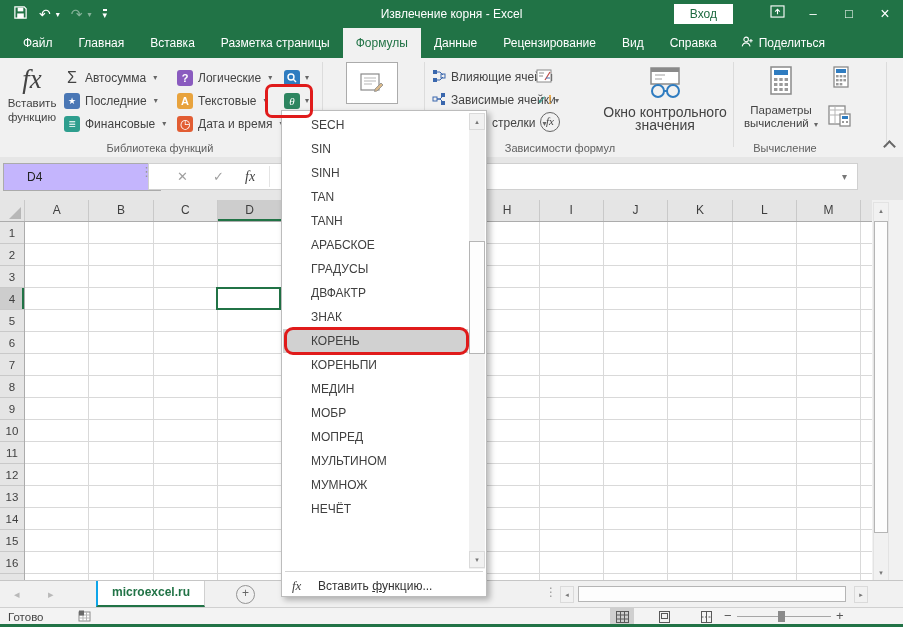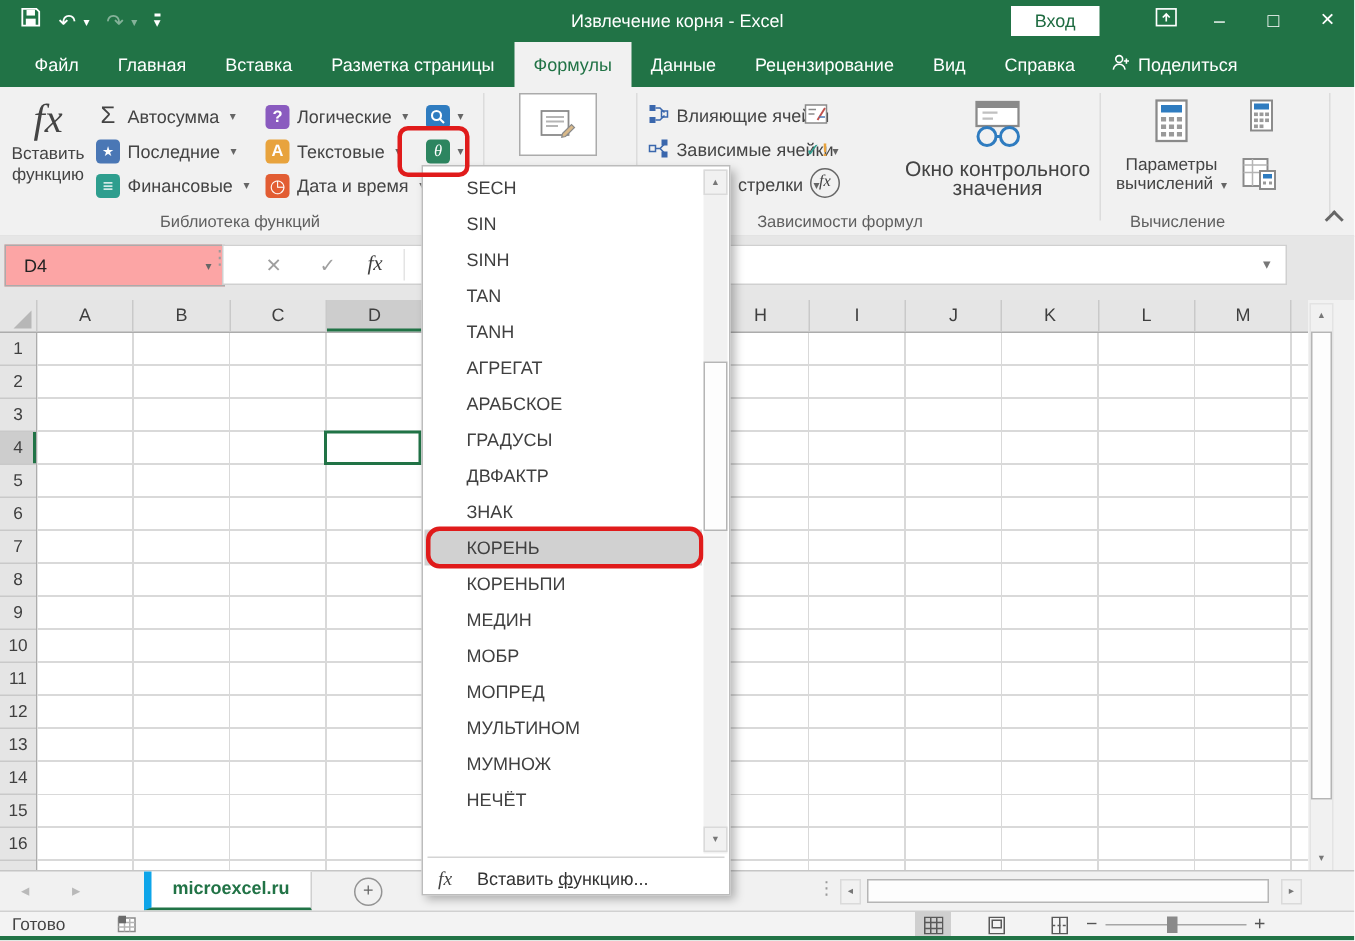--- a/index.html
+++ b/index.html
@@ -64,22 +64,22 @@
   .err-chk .ex{color:#e8a33d;font-size:12px;font-weight:bold;}
 
   .btn-watch{position:absolute;left:601px;top:4px;width:128px;height:80px;text-align:center;font-size:14px;line-height:13px;color:#444;}
   .btn-calc{position:absolute;left:740px;top:4px;width:82px;height:80px;text-align:center;font-size:11.5px;line-height:13px;color:#444;}
   .calc-mini{position:absolute;}
   .ribbon-collapse{position:absolute;right:9px;top:82px;width:10px;height:8px;}
   .chev-up{display:block;width:7px;height:7px;border-left:2px solid #666;border-top:2px solid #666;transform:rotate(45deg);margin:2px auto;}
 
   
   .fstrip{position:absolute;left:0;top:157px;right:0;height:43px;background:#e6e6e6;}
-  .namebox{position:absolute;left:3px;top:6px;width:133px;height:26px;background:#fca5a5;border:1px solid #ababab;
-           line-height:26px;padding-left:12px;font-size:12px;color:#222;box-sizing:content-box;}
+  .namebox{position:absolute;left:3px;top:6px;width:133px;height:26px;background:#c4b5fd;border:1px solid #ababab;
+           line-height:26px;padding-left:23px;font-size:12px;color:#222;box-sizing:content-box;}
   .namebox .caret{position:absolute;right:8px;top:0;line-height:27px;}
   .fdots{position:absolute;left:140px;top:7px;color:#9a9a9a;font-size:13px;}
   .fbar{position:absolute;left:148px;top:6px;width:710px;height:27px;background:#fff;border:1px solid #d0d0d0;box-sizing:border-box;}
   .fbar .b{position:absolute;top:0;line-height:25px;font-size:13px;color:#9f9f9f;}
   .fbar .fx{font-family:"Liberation Serif",serif;font-style:italic;color:#3f3f3f;font-size:14px;}
   .fbar .sep{position:absolute;left:120px;top:2px;bottom:2px;width:1px;background:#e4e4e4;}
   .fbar .expand{position:absolute;right:10px;top:0;color:#777;font-size:10px;line-height:25px;}
 
   
   .chead{position:absolute;left:0;top:200px;width:872px;height:22px;background:#e5e5e5;border-bottom:1px solid #acacac;box-sizing:border-box;}
@@ -99,21 +99,21 @@
          background-image:repeating-linear-gradient(to right,transparent 0 63.33px,#d9d9d9 63.33px 64.33px),
                           repeating-linear-gradient(to bottom,transparent 0 21px,#d9d9d9 21px 22px);}
   .sel-cell{position:absolute;left:191px;top:65px;width:65px;height:23px;border:2px solid #217346;background:#fff;box-sizing:border-box;}
   .vscroll{position:absolute;left:873px;top:202px;width:16px;height:380px;background:#f1f1f1;border:1px solid #e3e3e3;box-sizing:border-box;}
   .vs-box{position:absolute;left:0;width:14px;height:16px;text-align:center;font-size:7px;color:#777;line-height:16px;}
   .vs-thumb{position:absolute;left:0;top:18px;width:14px;height:312px;background:#fdfdfd;border:1px solid #b5b5b5;box-sizing:border-box;}
 
   
   .tabstrip{position:absolute;left:0;top:580px;right:0;height:27px;background:#f1f1f1;border-top:1px solid #c6c6c6;box-sizing:border-box;}
   .nav-ar{position:absolute;top:0;line-height:26px;font-size:11px;color:#b9b9b9;}
-  .sheettab{position:absolute;left:96px;top:0;height:26px;background:#fff;border-left:5px solid #0ea5e9;border-right:1px solid #d0d0d0;
+  .sheettab{position:absolute;left:96px;top:0;height:26px;background:#fff;border-left:2px solid #0ea5e9;border-right:1px solid #d0d0d0;
             border-bottom:2px solid #217346;color:#217346;font-weight:bold;font-size:12px;line-height:23px;padding:0 14px;box-sizing:border-box;}
   .addsheet{position:absolute;left:236px;top:4px;width:17px;height:17px;border:1px solid #949494;border-radius:50%;
             text-align:center;line-height:15px;color:#666;font-size:12px;}
   .ts-dots{position:absolute;left:545px;top:4px;color:#9a9a9a;font-size:12px;}
   .hs-box{position:absolute;top:5px;width:14px;height:17px;background:#f1f1f1;border:1px solid #dadada;
           text-align:center;font-size:7px;color:#777;line-height:16px;box-sizing:border-box;}
   .hs-track{position:absolute;left:576px;top:5px;width:276px;height:17px;background:#f1f1f1;}
   .hs-thumb{position:absolute;left:2px;top:0;width:268px;height:16px;background:#fdfdfd;border:1px solid #b5b5b5;box-sizing:border-box;}
 
   
@@ -520,21 +520,20 @@
   <div class="greenline"></div>
 
   <div class="fnmenu">
     <div class="menu-items">
 
     <div class="menu-item">SECH</div>
         <div class="menu-item">SIN</div>
         <div class="menu-item">SINH</div>
         <div class="menu-item">TAN</div>
         <div class="menu-item">TANH</div>
-        <div class="menu-item">АГРЕГАТ</div>
         <div class="menu-item">АРАБСКОЕ</div>
         <div class="menu-item">ГРАДУСЫ</div>
         <div class="menu-item">ДВФАКТР</div>
         <div class="menu-item">ЗНАК</div>
         <div class="menu-item highlighted">КОРЕНЬ</div>
         <div class="menu-item">КОРЕНЬПИ</div>
         <div class="menu-item">МЕДИН</div>
         <div class="menu-item">МОБР</div>
         <div class="menu-item">МОПРЕД</div>
         <div class="menu-item">МУЛЬТИНОМ</div>

